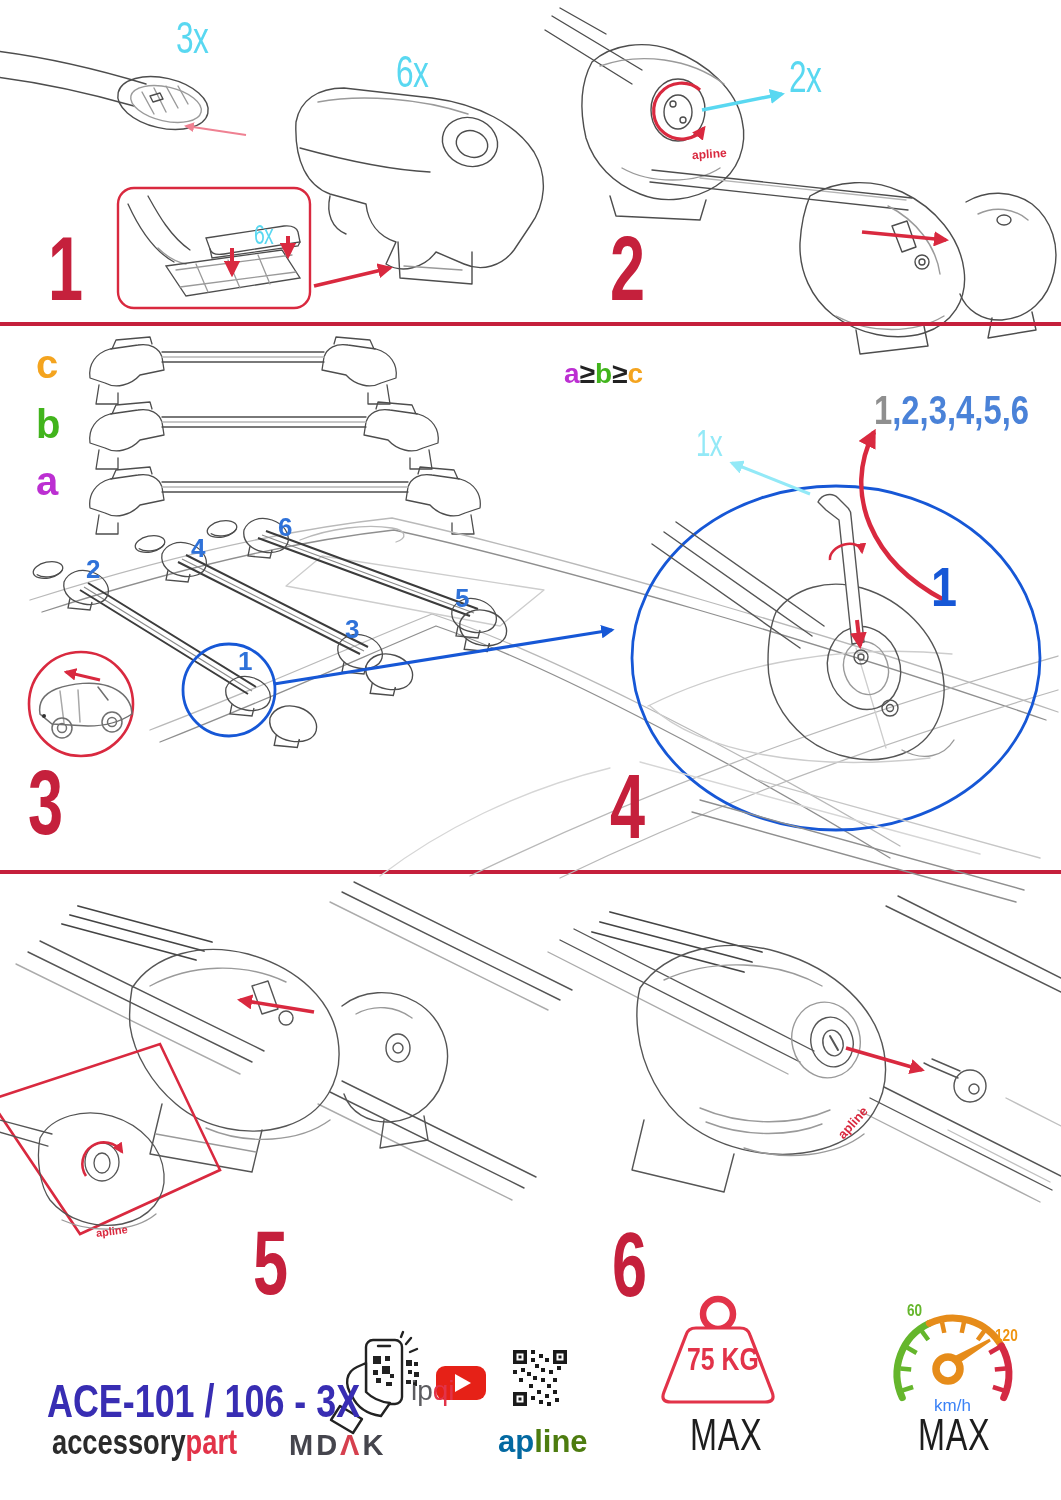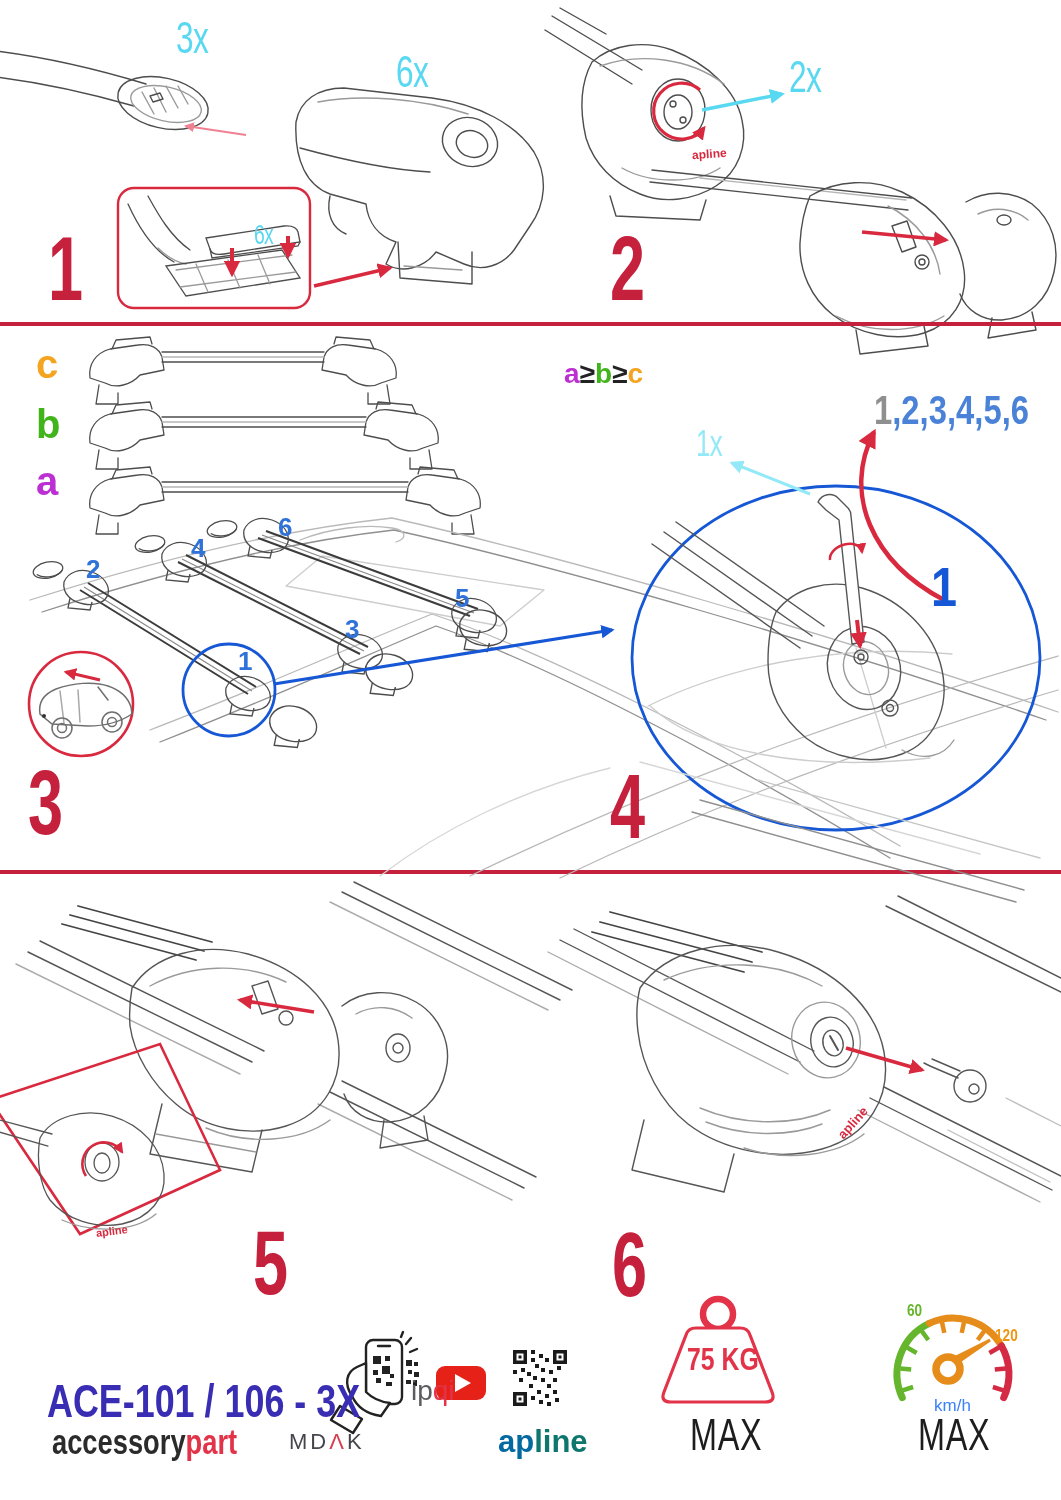--- a/index.html
+++ b/index.html
@@ -372,28 +372,28 @@
   <div class="lbl posnum" style="left:278px;top:514px">6</div>
 
   <div class="lbl brandtag" style="left:692px;top:148px;transform:rotate(-4deg)">apline</div>
   <div class="lbl brandtag" style="left:96px;top:1226px;font-size:11px;transform:rotate(-7deg)">apline</div>
   <div class="lbl brandtag" style="left:845px;top:1128px;font-size:13px;transform:rotate(-48deg);transform-origin:left bottom">apline</div>
 
   <div class="lbl" style="left:47px;top:1378px;font-size:46px;font-weight:700;color:#382db3;transform:scaleX(.78);transform-origin:left top">ACE-101 / 106 - 3X</div>
   <div class="lbl" style="left:52px;top:1424px;font-size:35px;font-weight:700;transform:scaleX(.78);transform-origin:left top">
     <span style="color:#2b2b2b">accessory</span><span style="color:#e23349">part</span>
   </div>
-  <div class="lbl" style="left:289px;top:1431px;font-size:22px;font-weight:400;letter-spacing:3px;color:#45454d">
+  <div class="lbl" style="left:289px;top:1431px;font-size:29px;font-weight:700;letter-spacing:3px;color:#45454d">
     <span>MD</span><span style="color:#d6404e">Λ</span><span>K</span>
   </div>
   <div class="lbl" style="left:411px;top:1377px;font-size:28px;color:#5c5c60">
     <span>ip</span><span style="color:#e23349">qi</span>
   </div>
   <div class="lbl" style="left:498px;top:1426px;font-size:31px;font-weight:700">
-    <span style="color:#0369a1">ap</span><span style="color:#0f766e">line</span>
+    <span style="color:#0369a1">ap</span><span style="color:#4d7c0f">line</span>
   </div>
 
   <div class="lbl" style="left:687px;top:1344px;font-size:31px;font-weight:700;color:#e23349;transform:scaleX(.8);transform-origin:left top">75 KG</div>
   <div class="lbl" style="left:690px;top:1412px;font-size:45px;color:#1d1d1d;letter-spacing:1px;transform:scaleX(.72);transform-origin:left top">MAX</div>
 
   <div class="lbl" style="left:907px;top:1302px;font-size:17px;font-weight:700;color:#65b62c;transform:scaleX(.8);transform-origin:left top">60</div>
   <div class="lbl" style="left:995px;top:1327px;font-size:17px;font-weight:700;color:#f0940f;transform:scaleX(.8);transform-origin:left top">120</div>
   <div class="lbl" style="left:934px;top:1397px;font-size:17px;color:#3b82f6">km/h</div>
   <div class="lbl" style="left:918px;top:1412px;font-size:45px;color:#1d1d1d;letter-spacing:1px;transform:scaleX(.72);transform-origin:left top">MAX</div>
 

